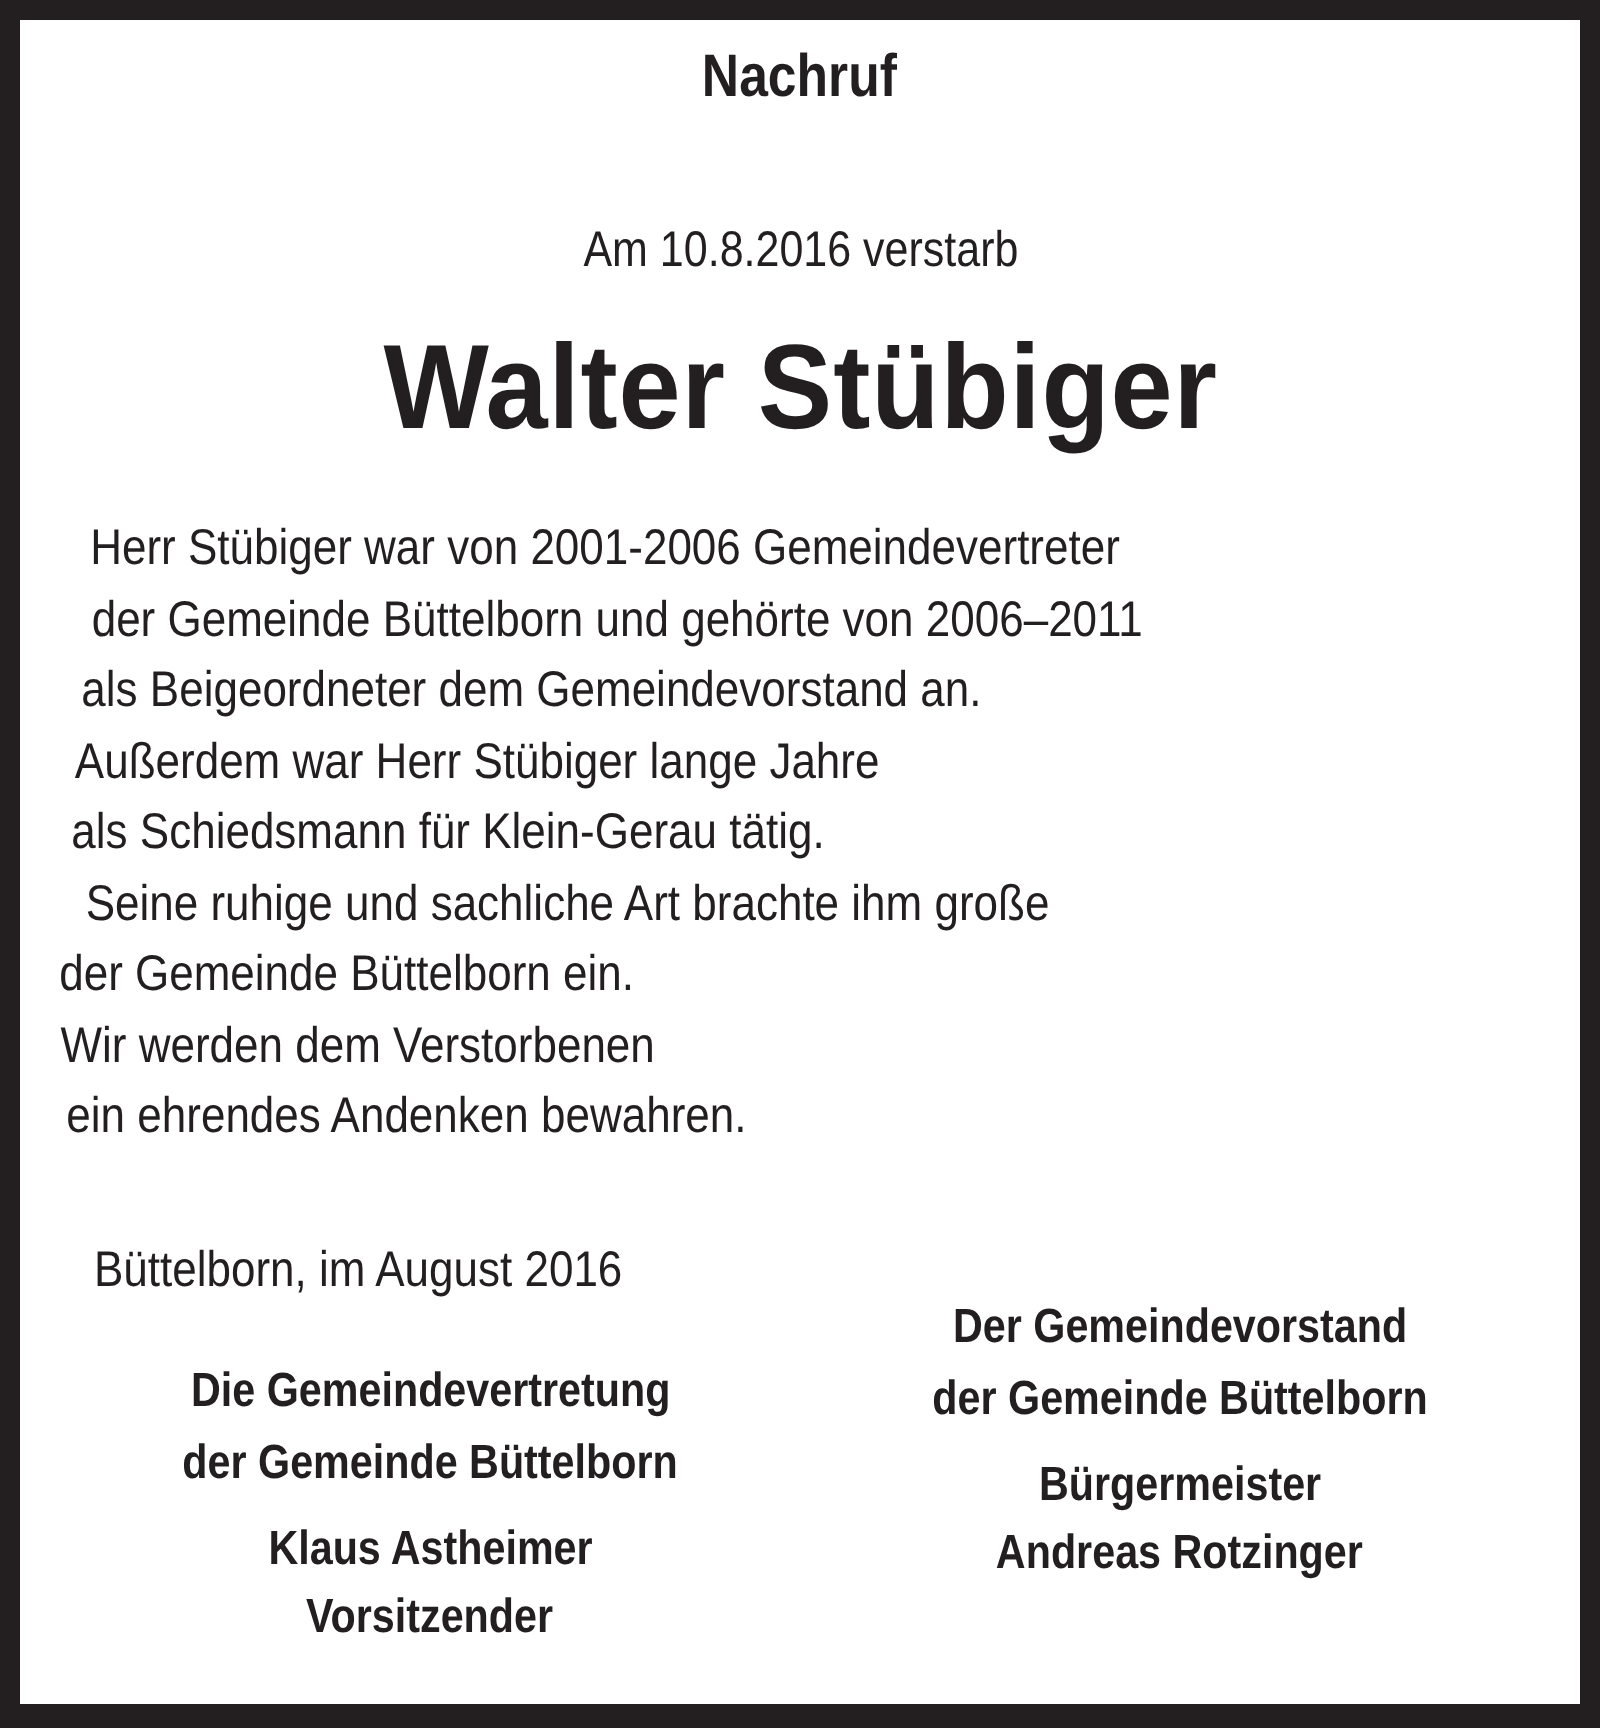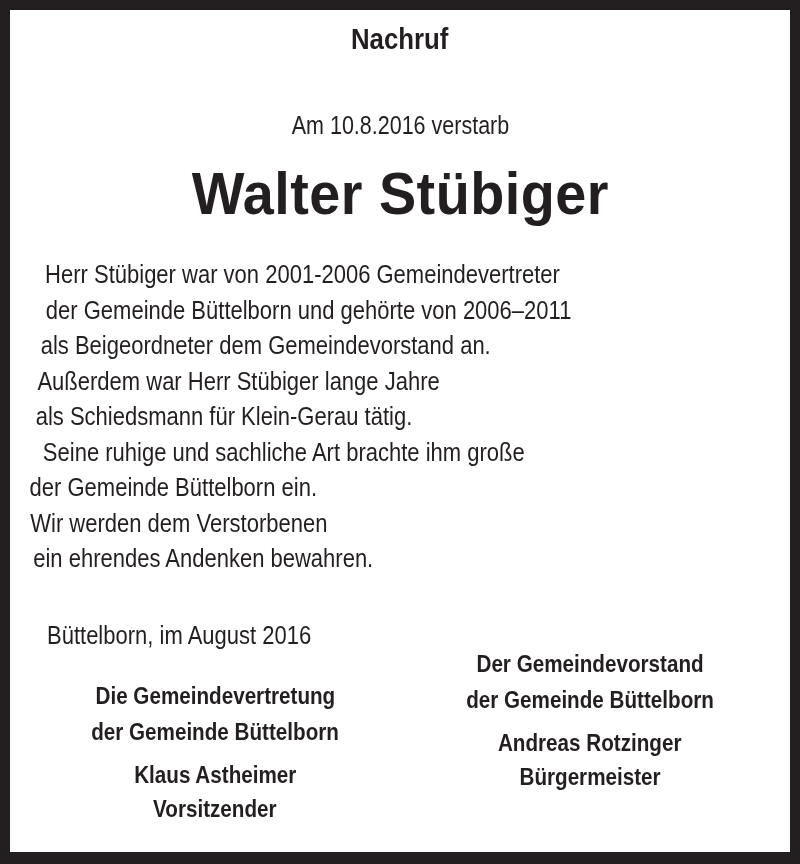--- a/index.html
+++ b/index.html
@@ -140,18 +140,18 @@
     <span class="person">
       <span class="person-line"><span class="squeeze">Klaus Astheimer</span></span>
       <span class="person-line"><span class="squeeze">Vorsitzender</span></span>
     </span>
   </div>
 
   <div class="sig sig-right">
     <span class="org-line"><span class="squeeze">Der Gemeindevorstand</span></span>
     <span class="org-line"><span class="squeeze">der Gemeinde Büttelborn</span></span>
     <span class="person">
+      <span class="person-line"><span class="squeeze">Bürgermeister</span></span>
       <span class="person-line"><span class="squeeze">Andreas Rotzinger</span></span>
-      <span class="person-line"><span class="squeeze">Bürgermeister</span></span>
     </span>
   </div>
 
 </div>
 
 </body></html>

